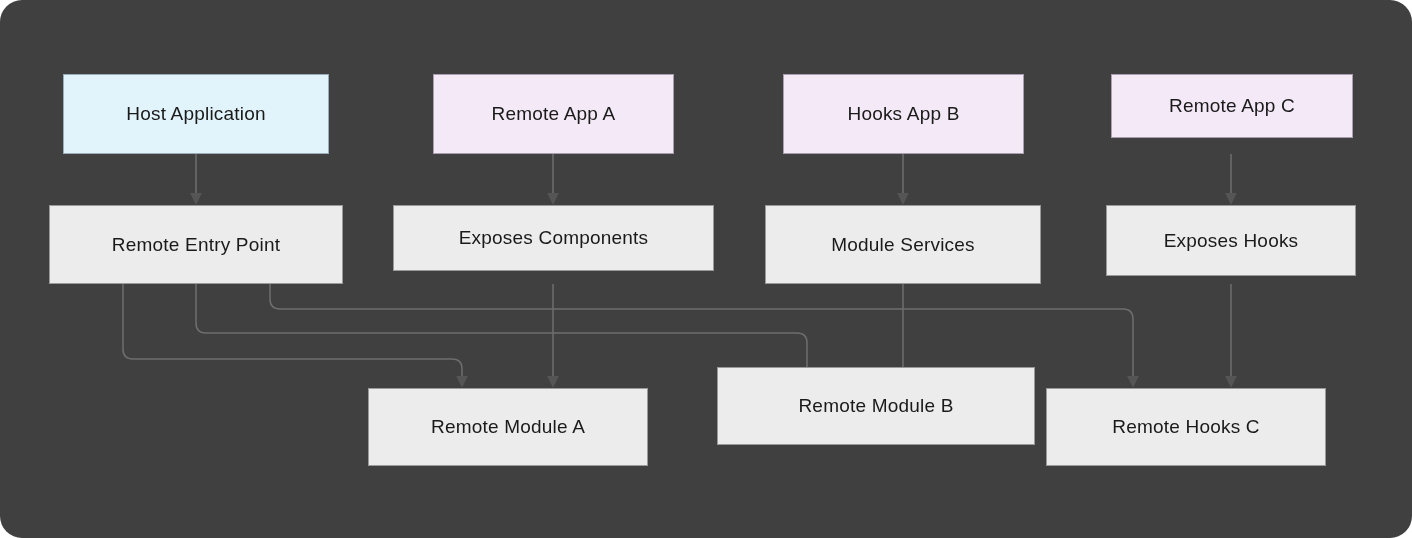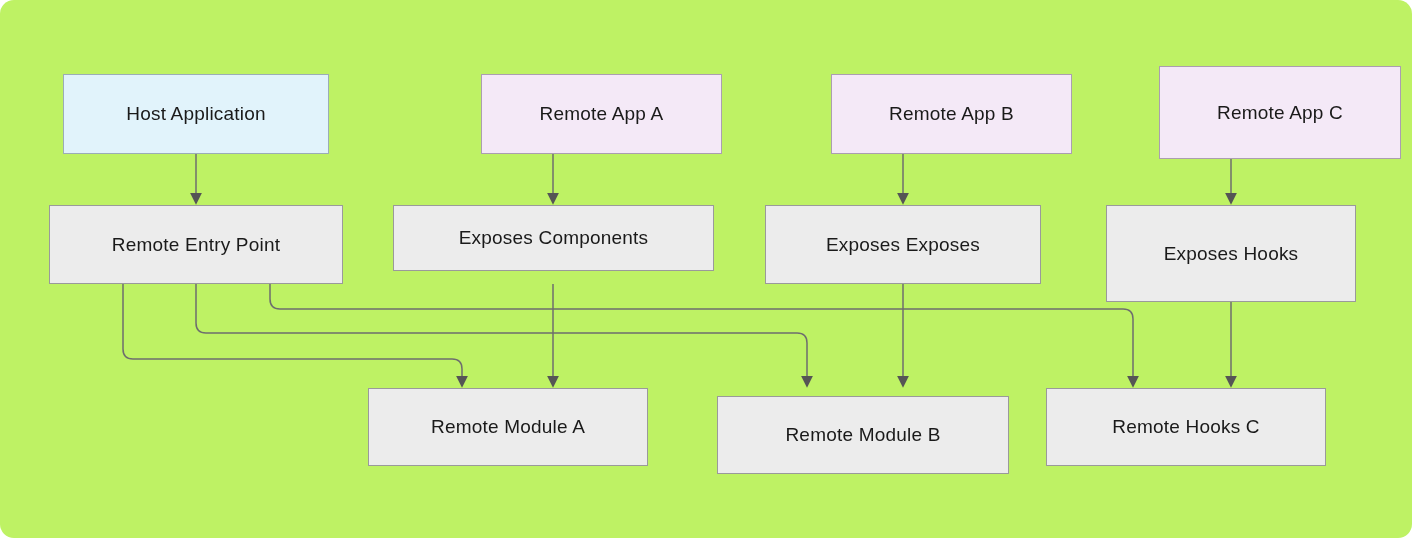--- a/index.html
+++ b/index.html
@@ -5,22 +5,22 @@
   html, body {
     margin: 0;
     padding: 0;
     background: #ffffff;
     font-family: "Liberation Sans", sans-serif;
   }
   .canvas {
     position: relative;
     width: 1412px;
     height: 538px;
-    background: #bef264;
-    border-radius: 14px;
+    background: #404040;
+    border-radius: 22px;
     overflow: hidden;
   }
   .edges {
     position: absolute;
     left: 0;
     top: 0;
     width: 1412px;
     height: 538px;
     z-index: 1;
   }
@@ -40,21 +40,20 @@
     letter-spacing: 0.2px;
     white-space: nowrap;
   }
   .node.blue {
     background: #e1f3fb;
     border-color: #9badb6;
   }
   .node.pink {
     background: #f4e9f7;
     border-color: #ab9eb0;
-    margin-left: 48px;
   }
   .node.gray {
     background: #ececec;
     border-color: #9a9a9a;
   }
 </style>
 </head>
 <body>
 
 <div class="canvas">
@@ -79,42 +78,42 @@
     </g>
   </svg>
 
   <div class="node blue" style="left:63px;top:74px;width:266px;height:80px">
     <span class="node-label">Host Application</span>
   </div>
   <div class="node pink" style="left:433px;top:74px;width:241px;height:80px">
     <span class="node-label">Remote App A</span>
   </div>
   <div class="node pink" style="left:783px;top:74px;width:241px;height:80px">
-    <span class="node-label">Remote App B</span>
+    <span class="node-label">Hooks App B</span>
   </div>
-  <div class="node pink" style="left:1111px;top:66px;width:242px;height:93px">
+  <div class="node pink" style="left:1111px;top:74px;width:242px;height:64px">
     <span class="node-label">Remote App C</span>
   </div>
 
   <div class="node gray" style="left:49px;top:205px;width:294px;height:79px">
     <span class="node-label">Remote Entry Point</span>
   </div>
   <div class="node gray" style="left:393px;top:205px;width:321px;height:66px">
     <span class="node-label">Exposes Components</span>
   </div>
   <div class="node gray" style="left:765px;top:205px;width:276px;height:79px">
-    <span class="node-label">Exposes Exposes</span>
+    <span class="node-label">Module Services</span>
   </div>
-  <div class="node gray" style="left:1106px;top:205px;width:250px;height:97px">
+  <div class="node gray" style="left:1106px;top:205px;width:250px;height:71px">
     <span class="node-label">Exposes Hooks</span>
   </div>
 
   <div class="node gray" style="left:368px;top:388px;width:280px;height:78px">
     <span class="node-label">Remote Module A</span>
   </div>
-  <div class="node gray" style="left:717px;top:396px;width:292px;height:78px">
+  <div class="node gray" style="left:717px;top:367px;width:318px;height:78px">
     <span class="node-label">Remote Module B</span>
   </div>
   <div class="node gray" style="left:1046px;top:388px;width:280px;height:78px">
     <span class="node-label">Remote Hooks C</span>
   </div>
 
 </div>
 
 </body></html>

